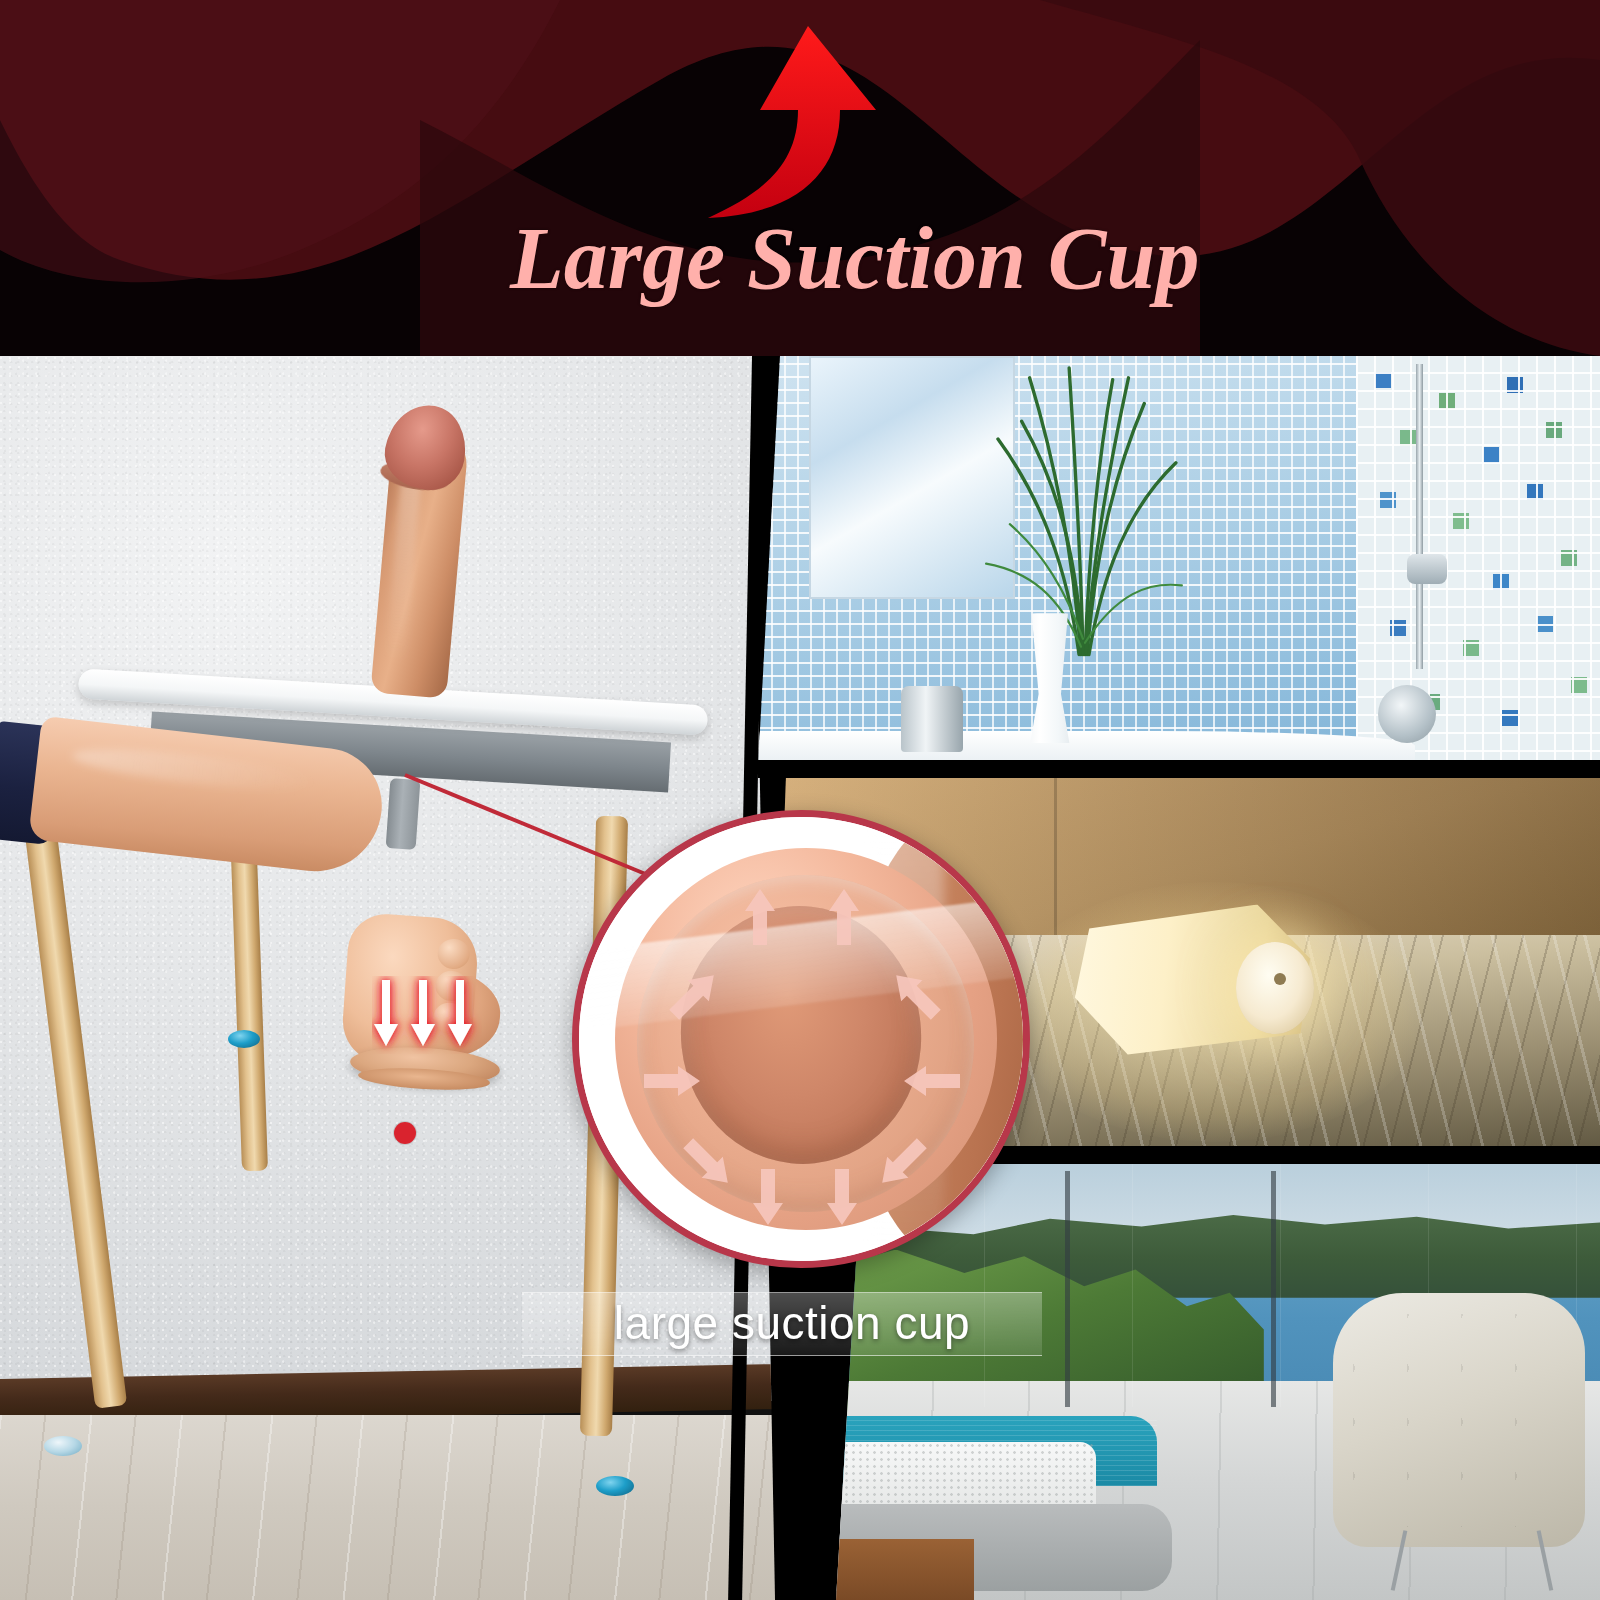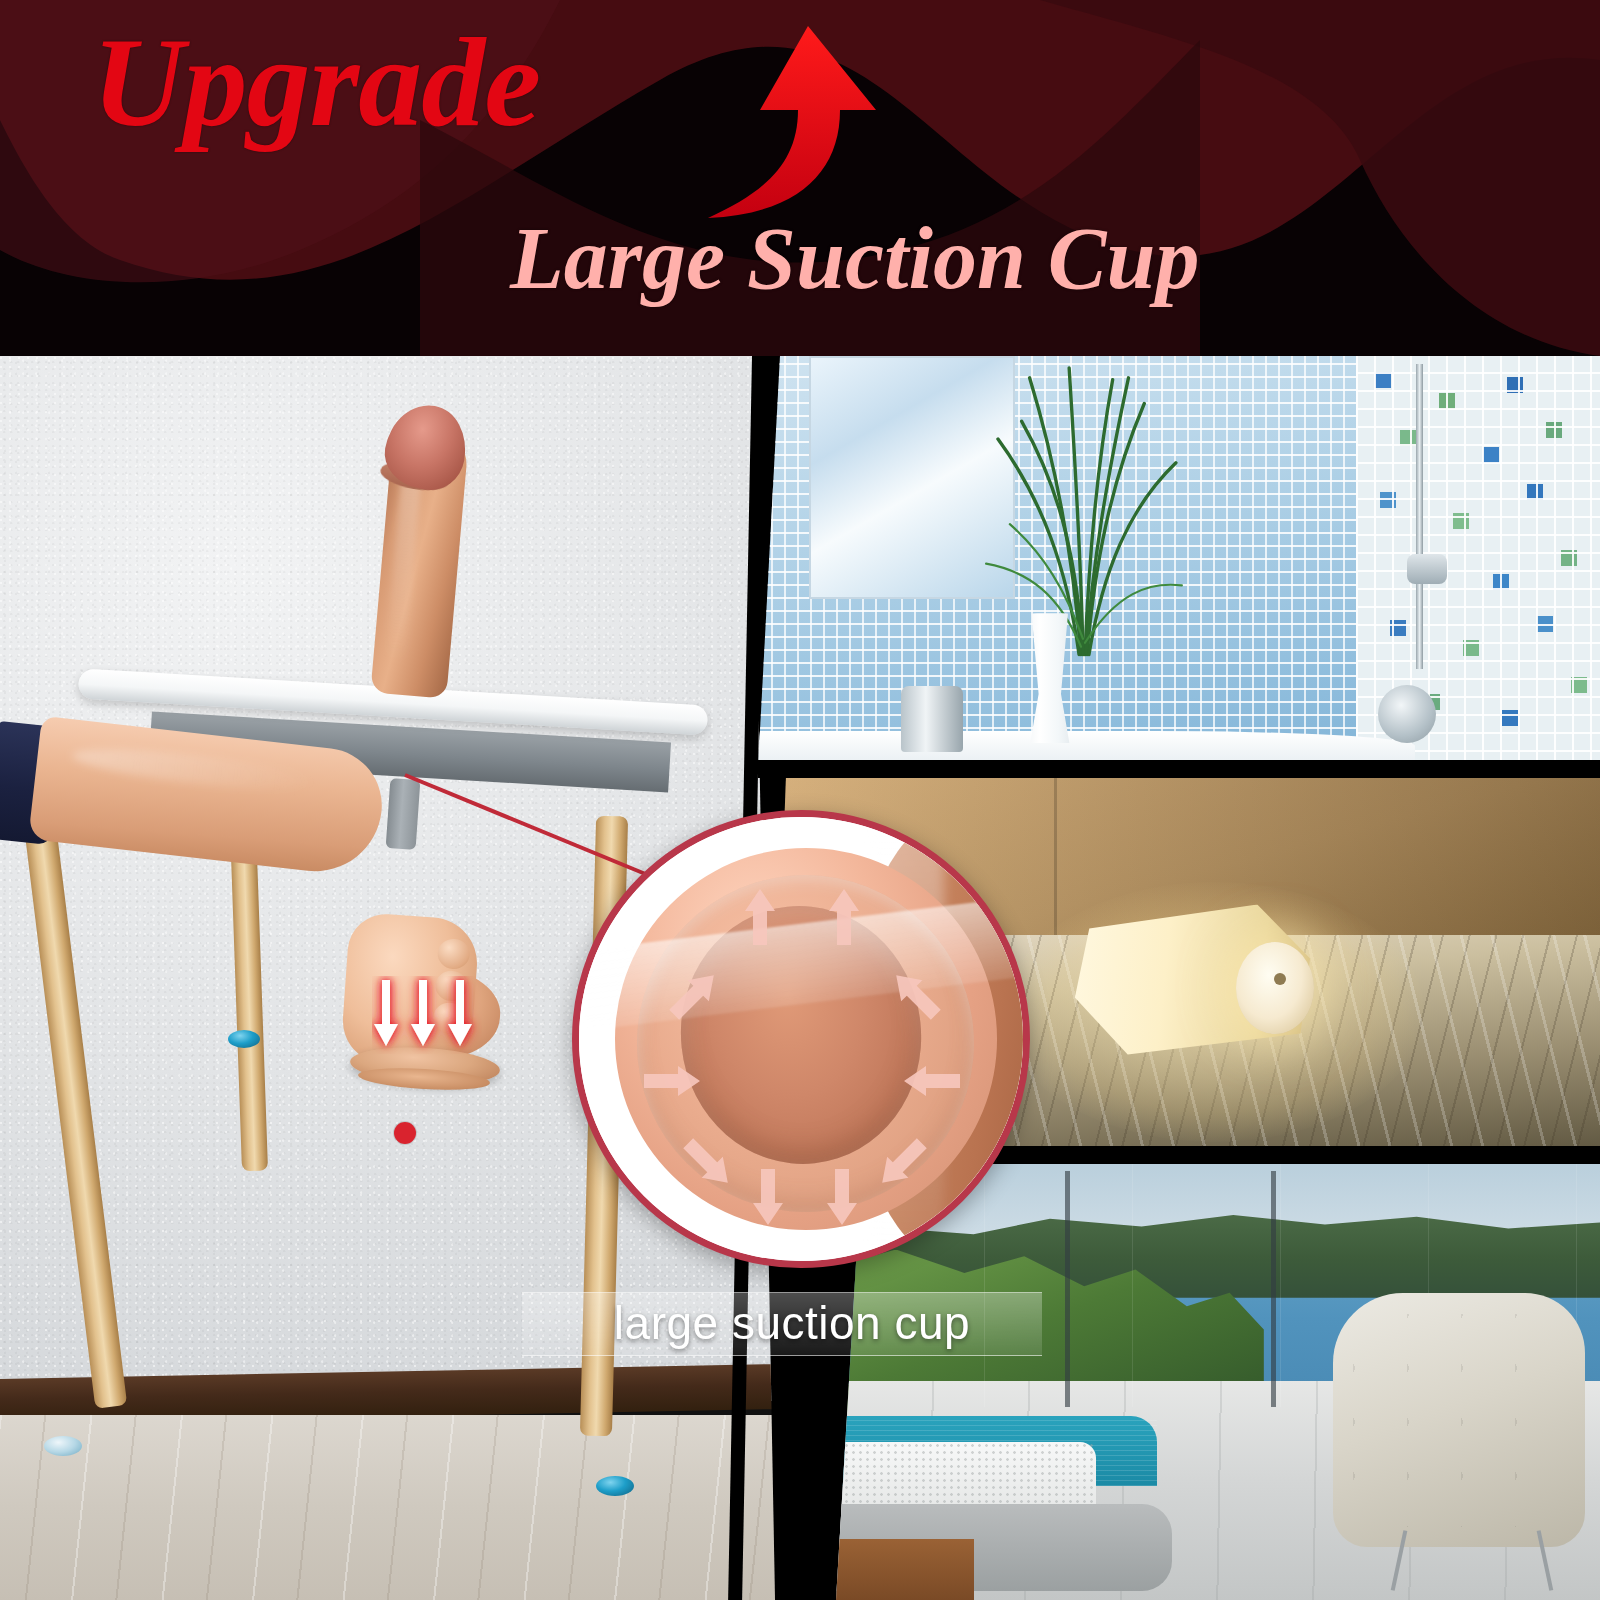--- a/index.html
+++ b/index.html
@@ -262,21 +262,20 @@
     <svg style="position:absolute;left:690px;top:22px;width:210px;height:200px;" viewBox="0 0 210 200">
       <defs>
         <linearGradient id="argrad" x1="0" y1="0" x2="0" y2="1">
           <stop offset="0%" stop-color="#ff1a1a"></stop>
           <stop offset="100%" stop-color="#c40010"></stop>
         </linearGradient>
       </defs>
       <path d="M118,4 L186,88 L150,88 C150,150 108,192 18,196 C76,170 108,140 108,88 L70,88 Z" fill="url(#argrad)"></path>
     </svg>
 
-    <div class="banner-title">Upgrade</div>
     <div class="banner-sub">Large Suction Cup</div>
   </div>
 
   <div class="grid">
 
     <div class="panel p-left">
       <div class="wall"></div>
       <div class="baseboard"></div>
       <div class="floor"></div>
 

